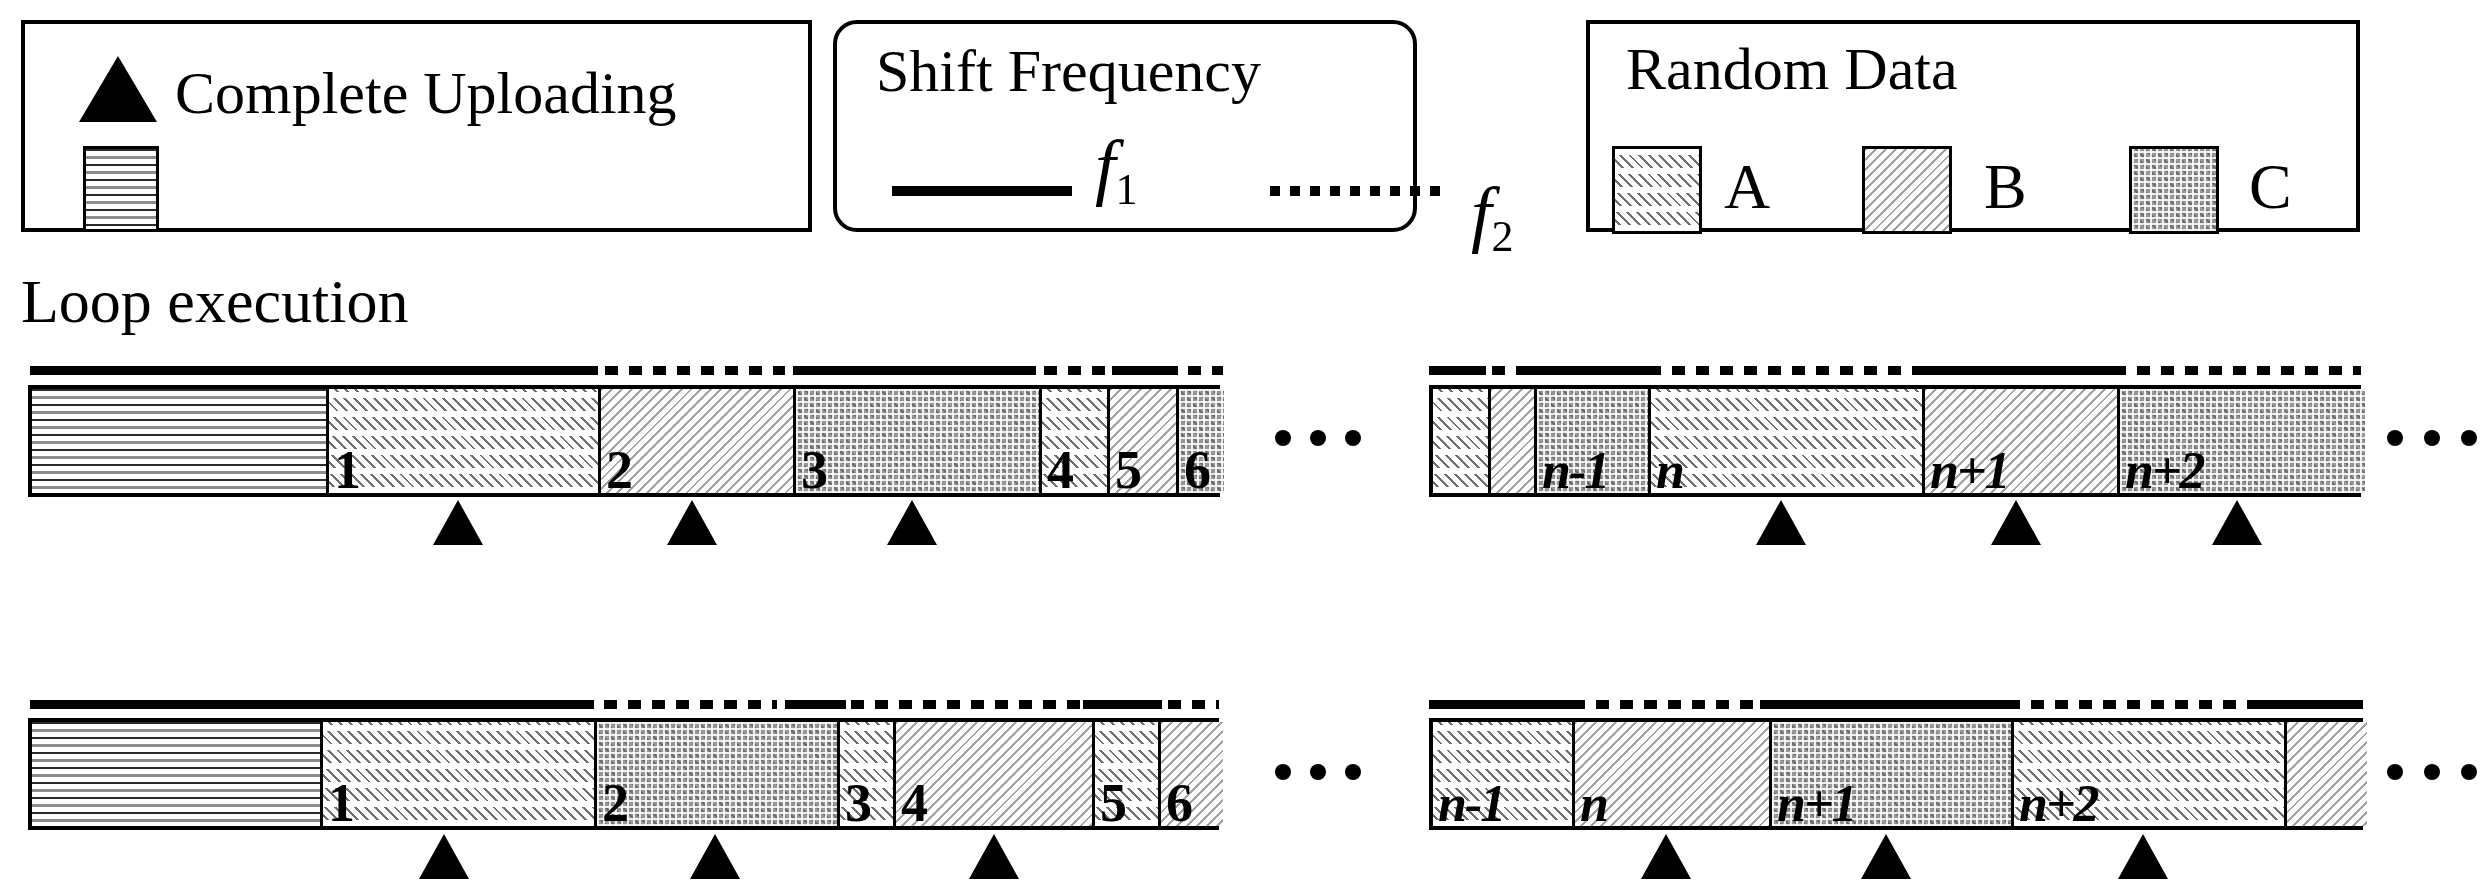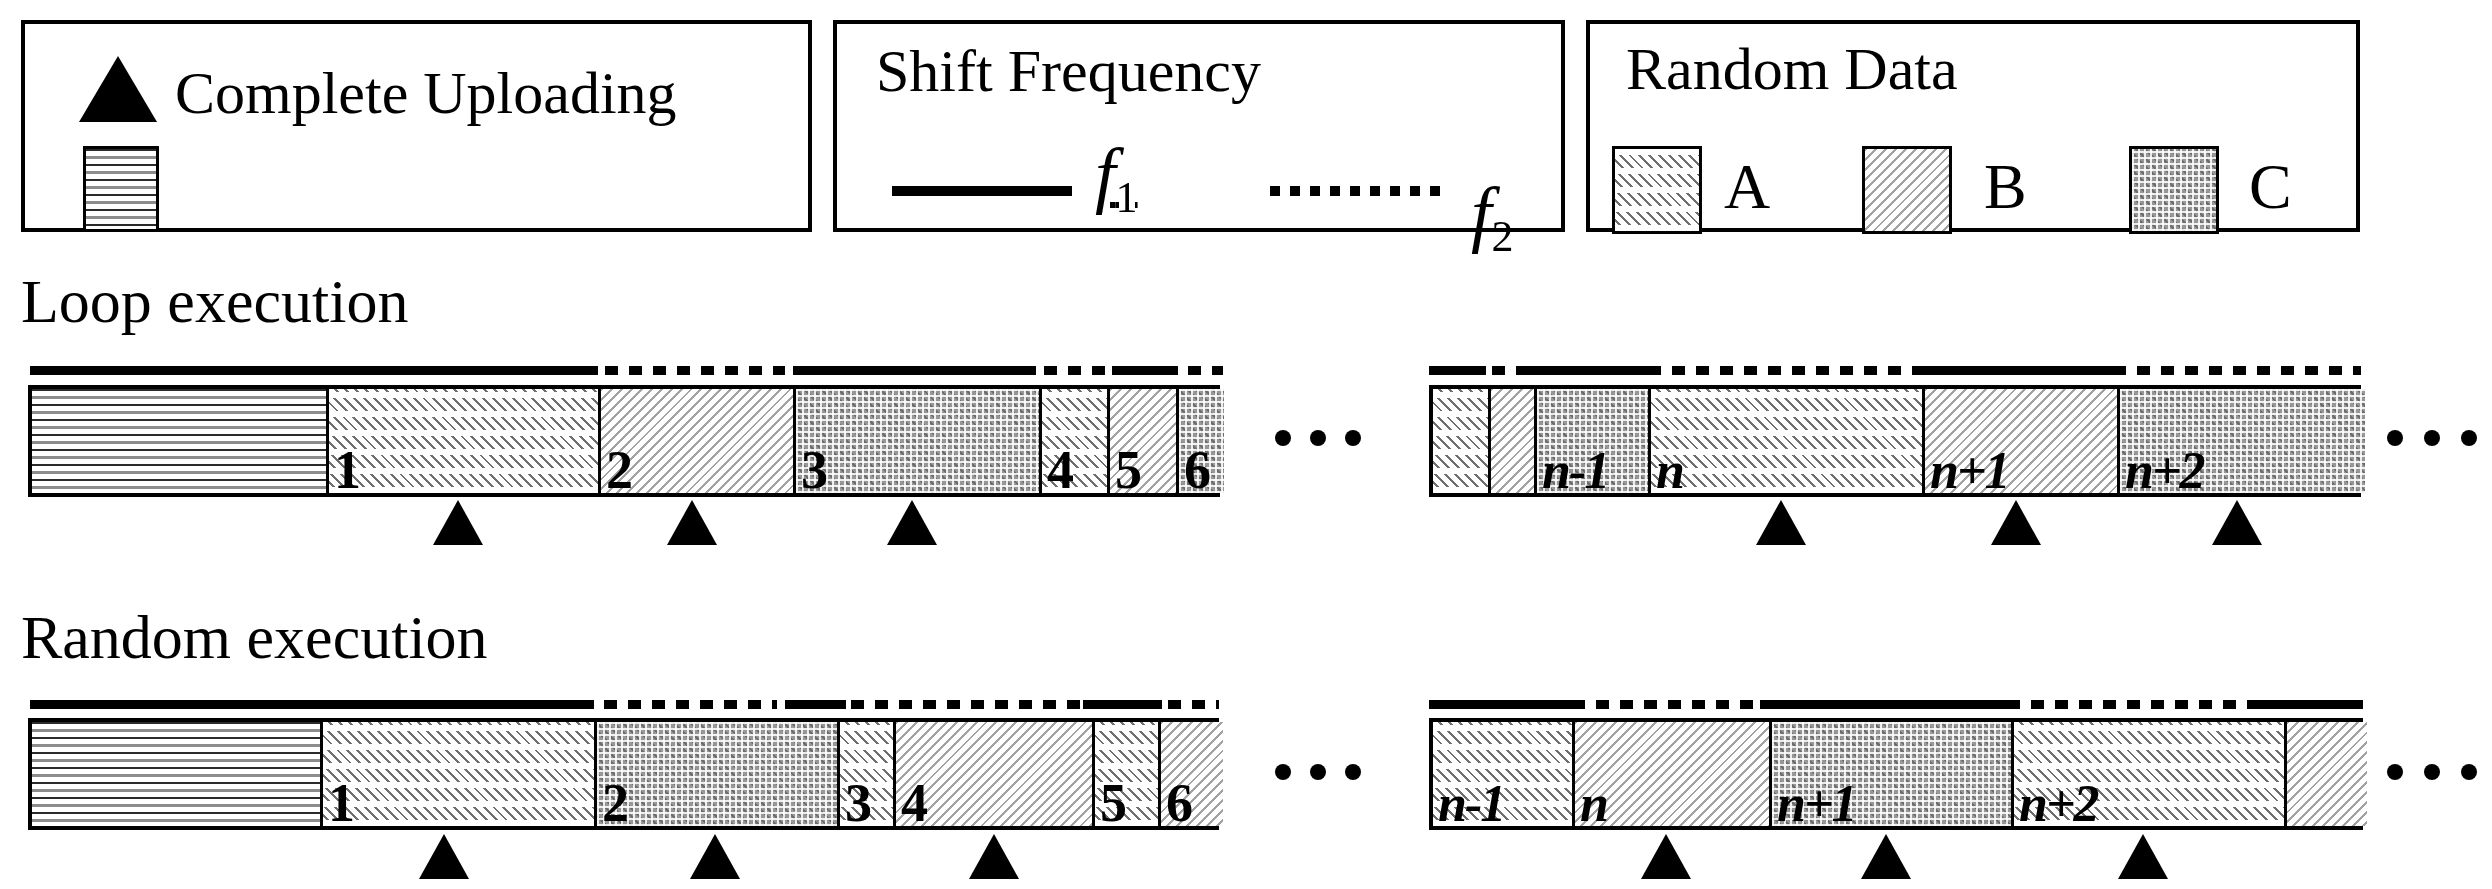--- a/index.html
+++ b/index.html
@@ -65,40 +65,39 @@
 <body>
 
 <div id="canvas">
 
   <div class="lbox" style="left:21px;top:20px;width:791px;height:212px;">
     <div class="tri big" style="left:54px;top:32px;"></div>
     <div class="ltext" style="left:150px;top:36px;">Complete Uploading</div>
     <div class="swatch p-header" style="left:58px;top:122px;width:76px;height:86px;"></div>
   </div>
 
-  <div class="lbox" style="left:833px;top:20px;width:732px;height:212px;">
+  <div class="lbox" style="left:833px;top:20px;width:584px;height:212px;border-radius:24px;">
     <div class="ltext" style="left:39px;top:14px;">Shift Frequency</div>
     <div class="legline" style="left:55px;top:162px;width:180px;"></div>
-    <div class="ltext" style="left:258px;top:110px;text-decoration:underline;"><span class="fsym">f</span><sub class="fsub">1</sub></div>
+    <div class="ltext" style="left:258px;top:102px;"><span class="fsym">f</span><sub class="fsub">1</sub></div>
     <div class="legline dotted" style="left:433px;top:162px;width:176px;"></div>
     <div class="ltext" style="left:634px;top:102px;margin-top:47px;"><span class="fsym">f</span><sub class="fsub">2</sub></div>
   </div>
 
   <div class="lbox" style="left:1586px;top:20px;width:774px;height:212px;">
     <div class="ltext" style="left:36px;top:12px;">Random Data</div>
     <div class="swatch p-A" style="left:22px;top:122px;width:90px;height:88px;"></div>
     <div class="ltext" style="left:134px;top:128px;font-size:64px;">A</div>
     <div class="swatch p-B" style="left:272px;top:122px;width:90px;height:88px;"></div>
     <div class="ltext" style="left:394px;top:128px;font-size:64px;">B</div>
     <div class="swatch p-C" style="left:539px;top:122px;width:90px;height:88px;"></div>
     <div class="ltext" style="left:659px;top:128px;font-size:64px;">C</div>
   </div>
 
   <div class="row-title" style="left:21px;top:270px;">Loop execution</div>
-  <div class="row-title" style="left:21px;top:606px;">Random execution</div>
 
   <div id="timelines">
       <div class="freq f1" style="left: 30px; top: 366px; width: 568px;"></div>
       <div class="freq f2" style="left: 605px; top: 366px; width: 180px;"></div>
       <div class="freq f1" style="left: 793px; top: 366px; width: 243px;"></div>
       <div class="freq f2" style="left: 1044px; top: 366px; width: 64px;"></div>
       <div class="freq f1" style="left: 1112px; top: 366px; width: 66px;"></div>
       <div class="freq f2" style="left: 1188px; top: 366px; width: 35px;"></div>
       <div class="freq f1" style="left: 1429px; top: 366px; width: 57px;"></div>
       <div class="freq f2" style="left: 1492px; top: 366px; width: 36px;"></div>

